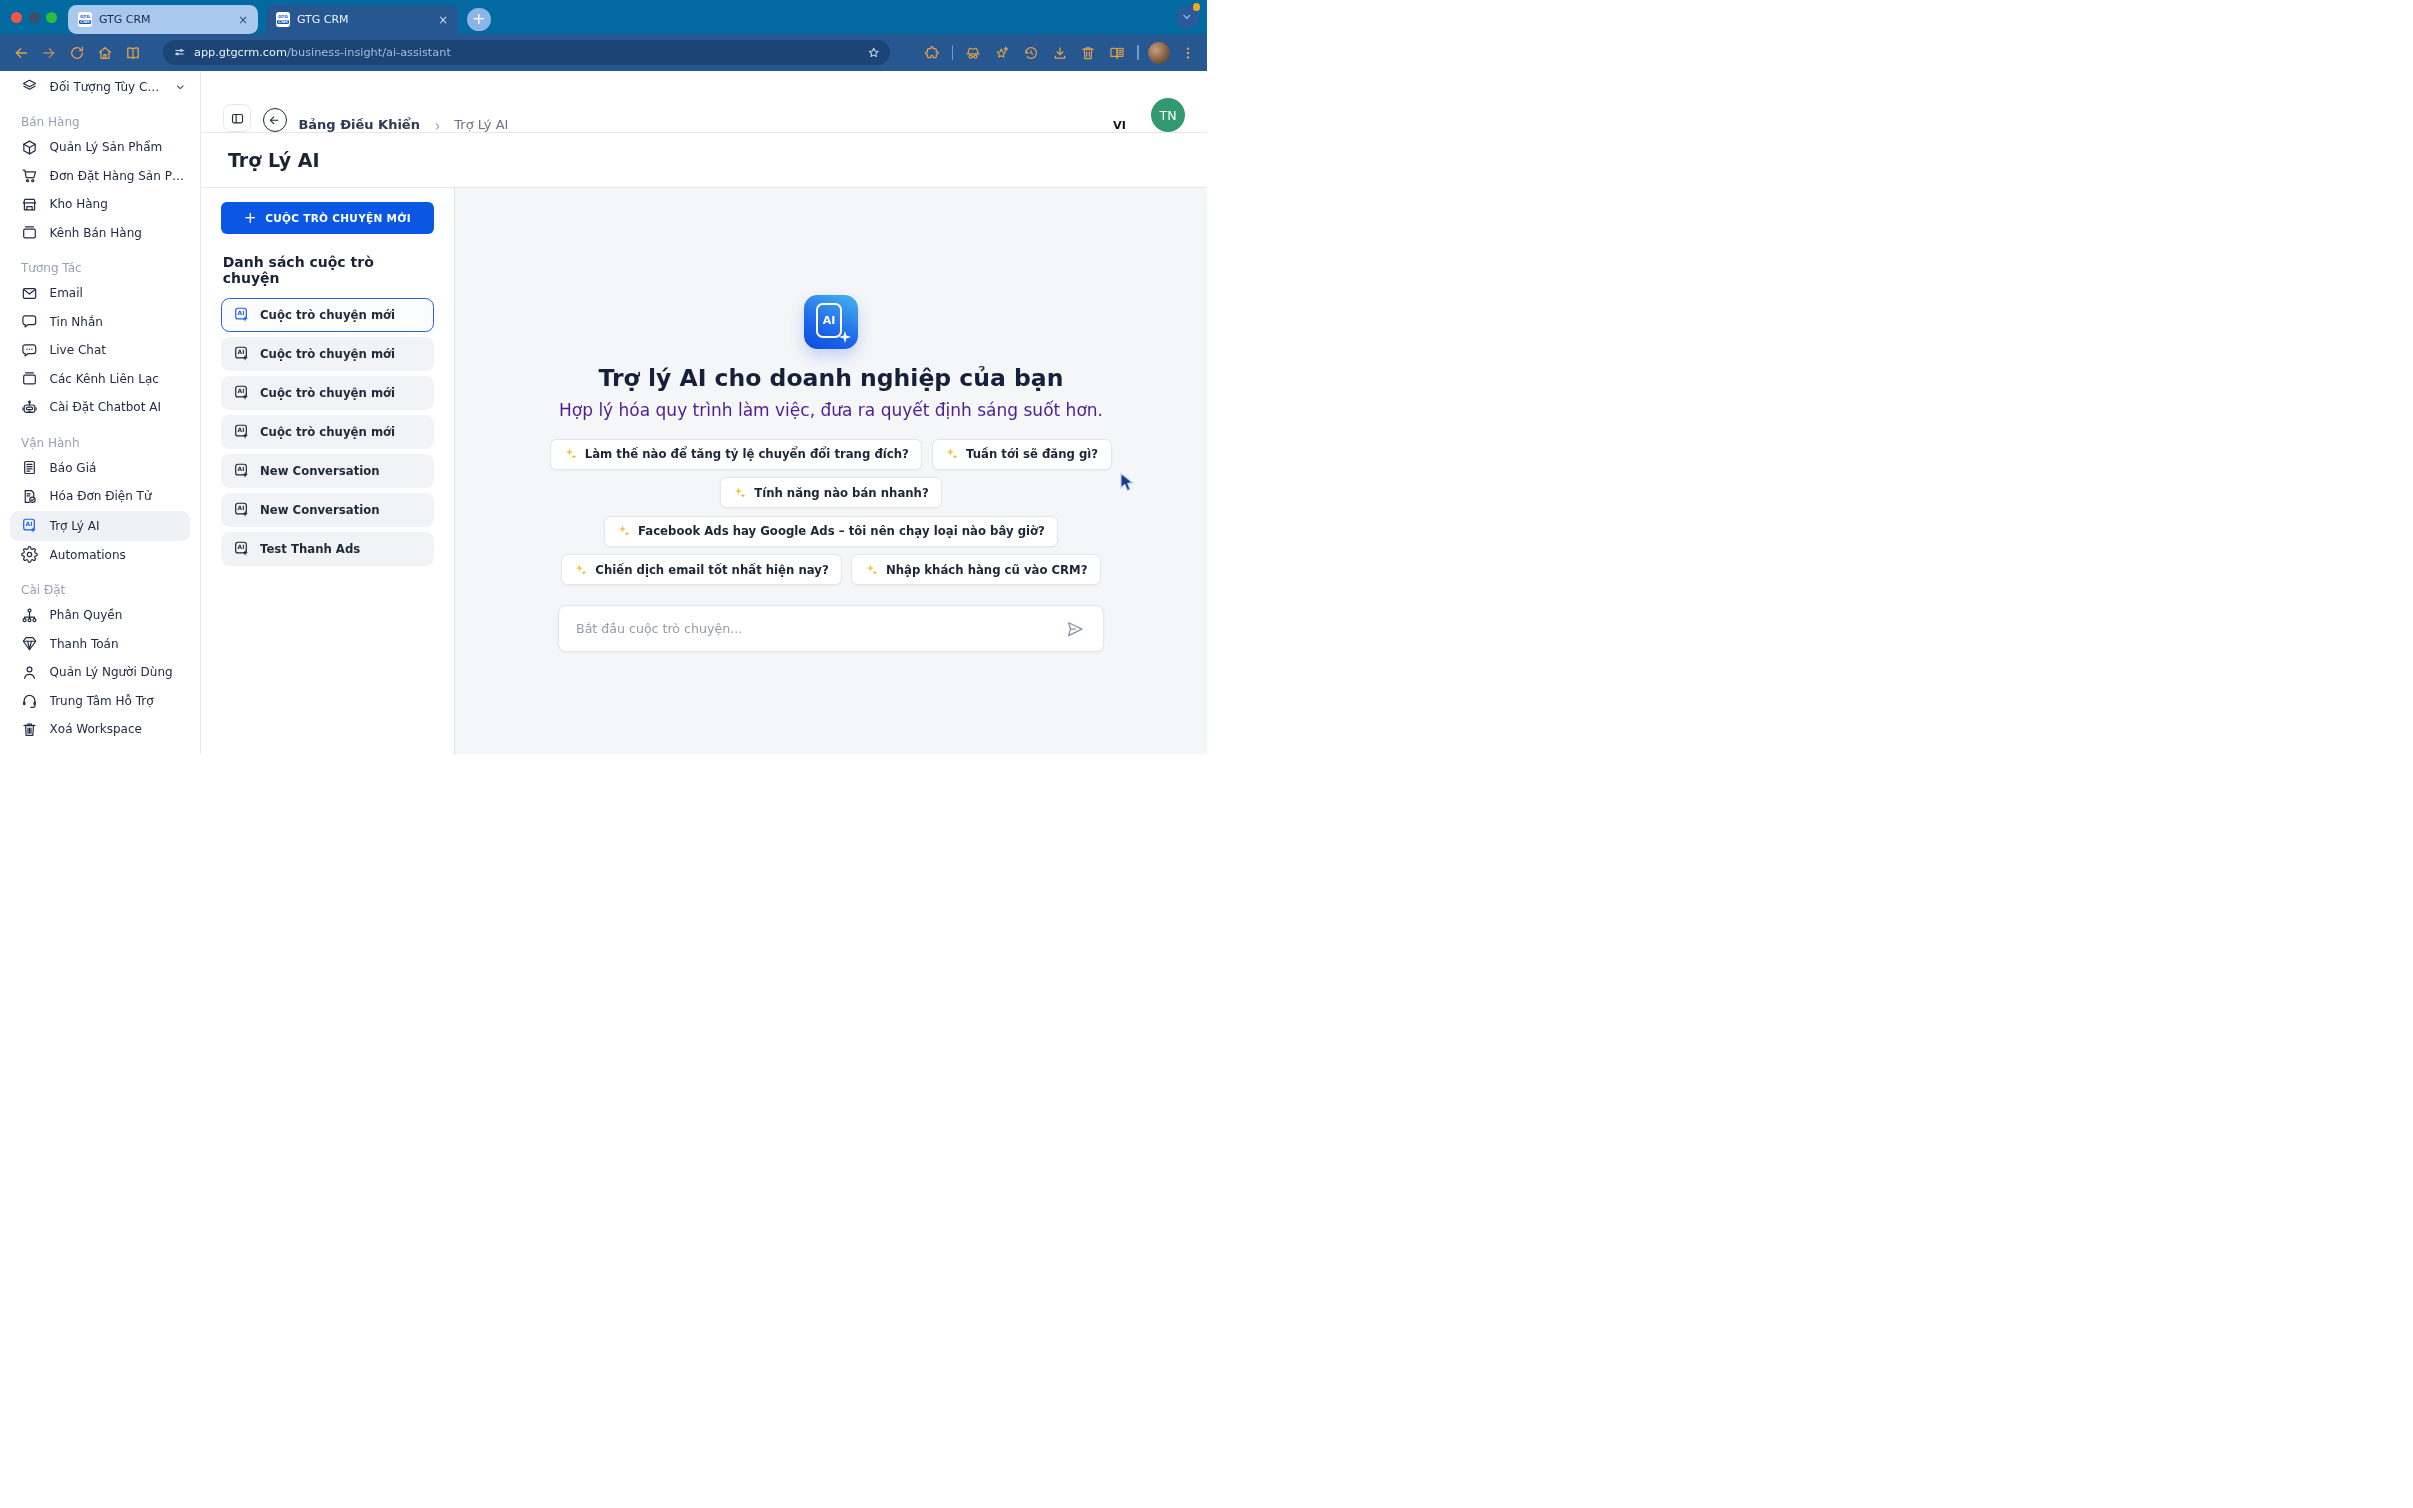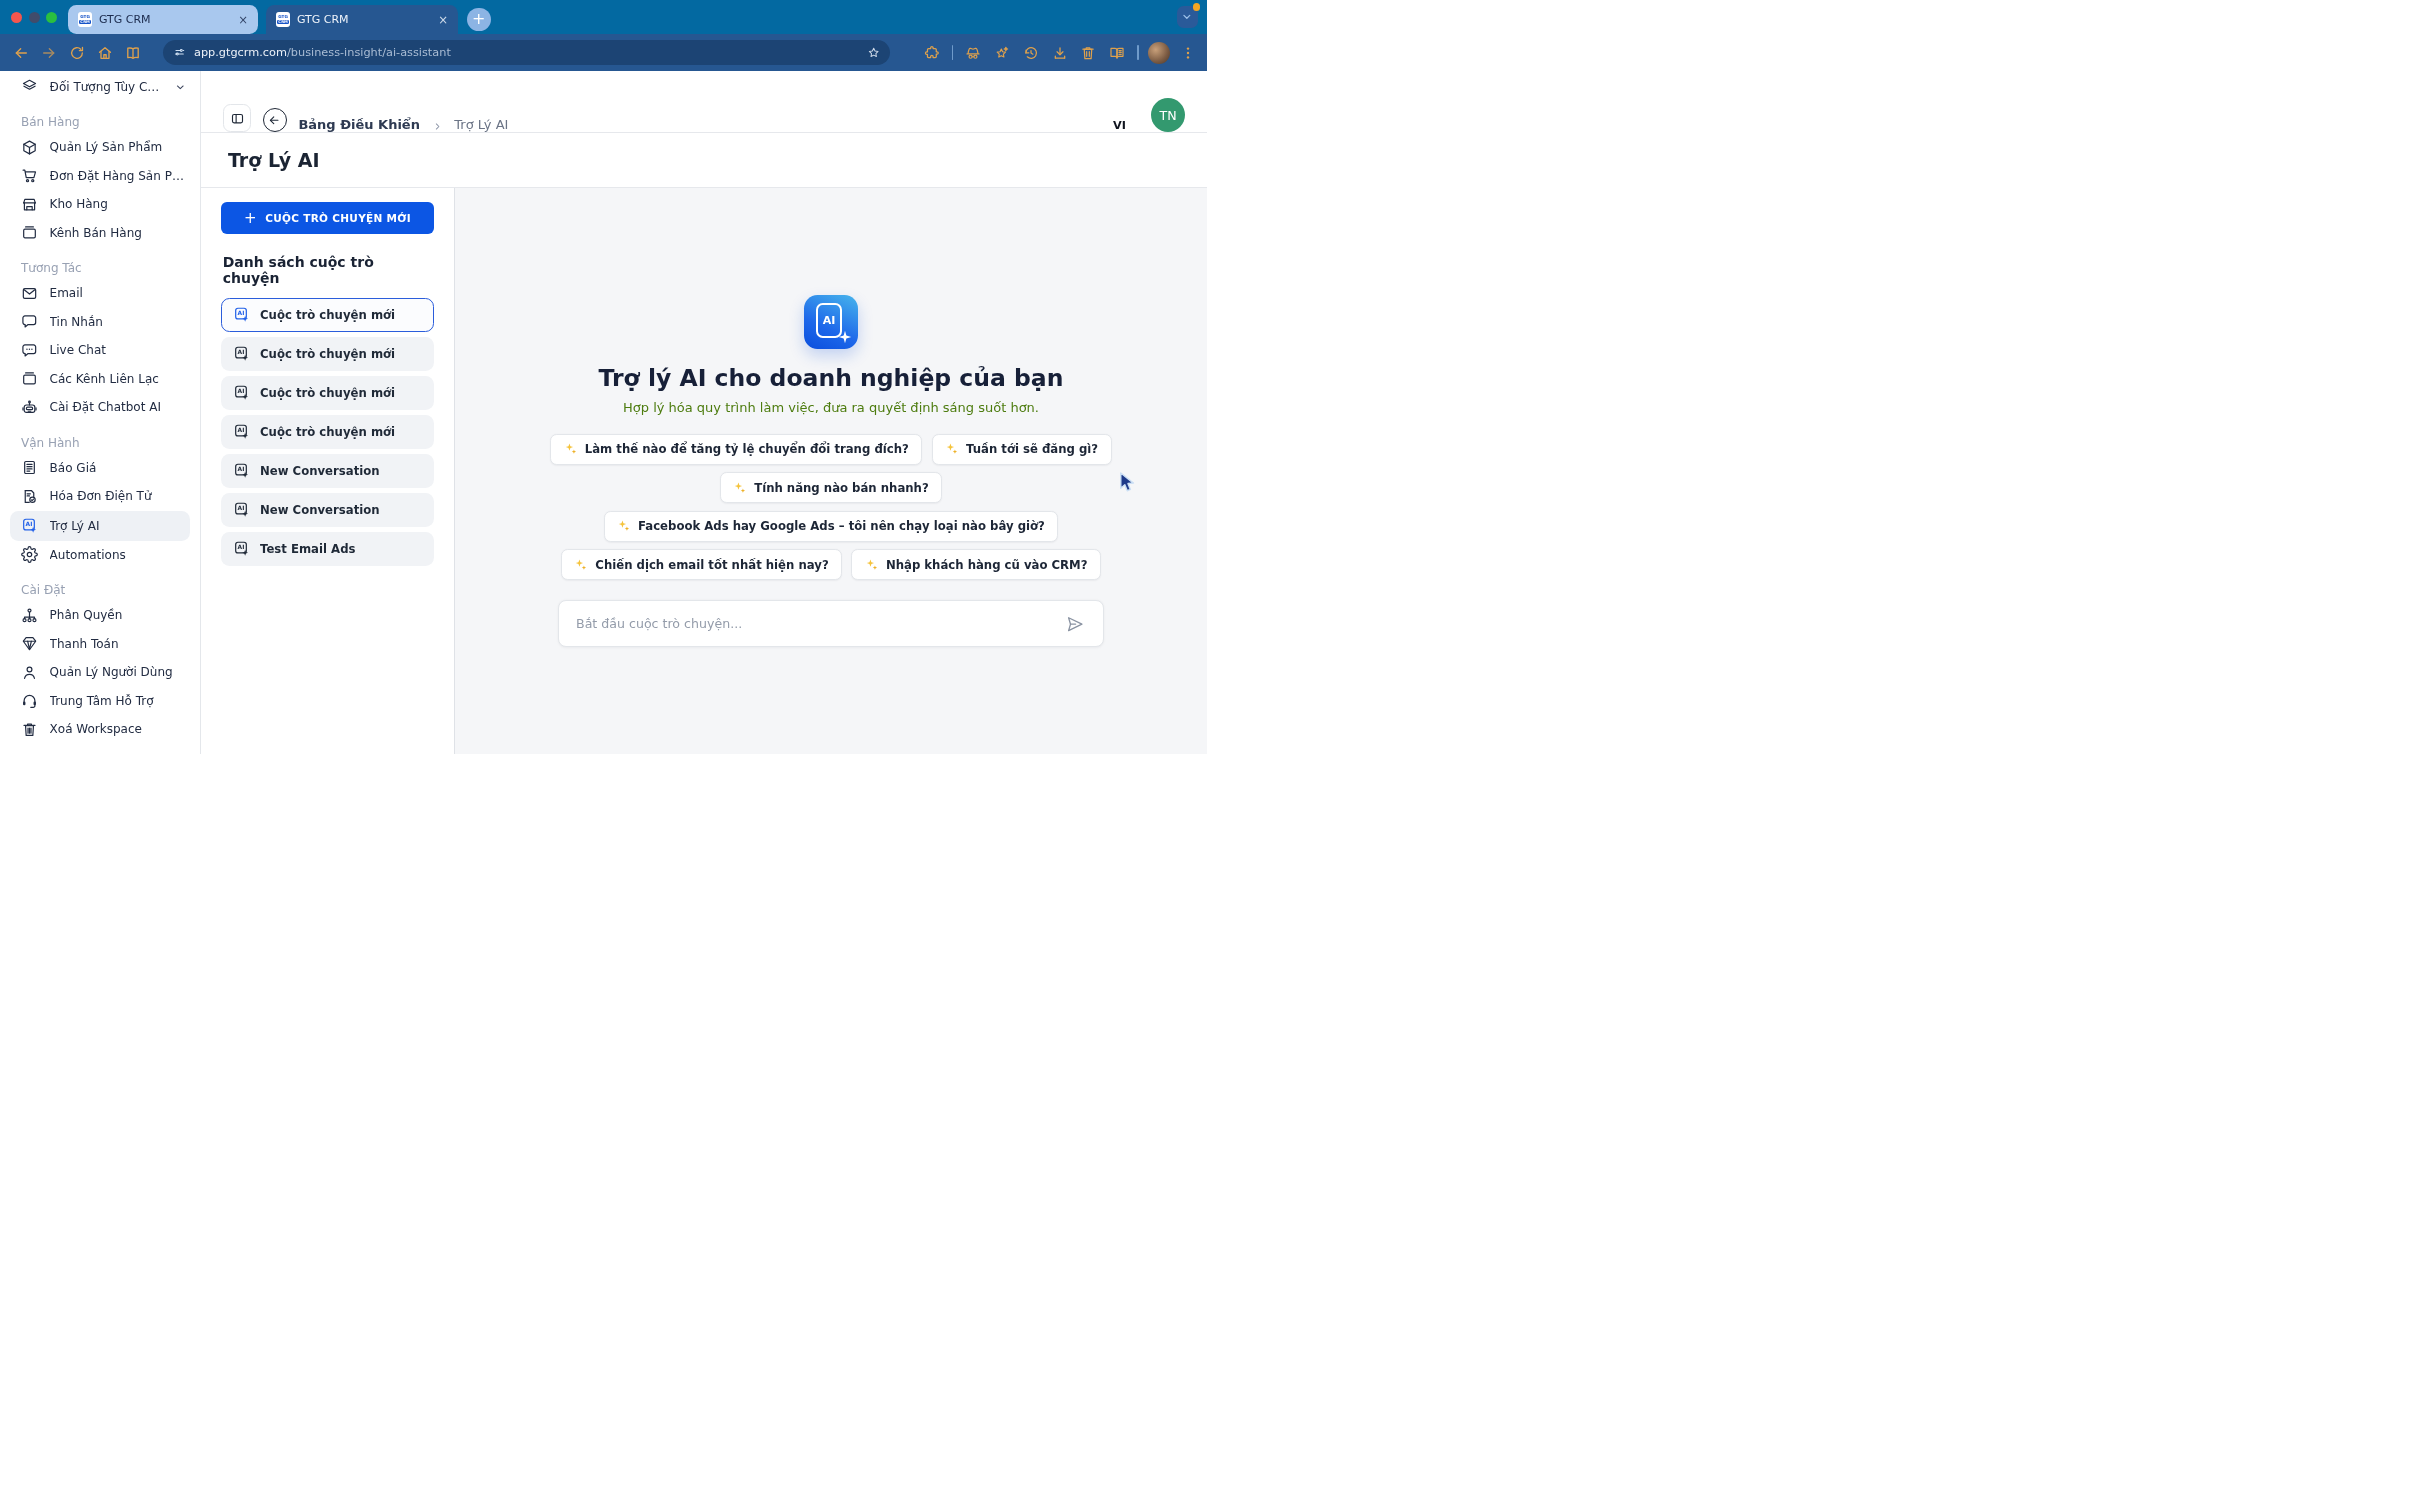--- a/index.html
+++ b/index.html
@@ -95,21 +95,21 @@
   
   .welcome{flex:1;background:#f5f6f8;display:flex;flex-direction:column;align-items:center;
            padding-top:107px;box-sizing:border-box;overflow:hidden}
   .ai-logo{width:54px;height:54px;border-radius:13.4px;position:relative;flex:none;
            background:linear-gradient(205deg,#47b5ec 0%,#1e68ea 60%,#0a4edd 100%);
            box-shadow:0 6.7px 15px rgba(20,80,220,.22)}
   .ai-card{position:absolute;left:11.7px;top:8.4px;width:22.6px;height:31px;border:2.5px solid #fff;border-radius:6.7px;
            color:#fff;font-size:11px;font-weight:700;display:flex;align-items:center;justify-content:center}
   .ai-spark{position:absolute;right:5px;bottom:4.2px;width:16px;height:16px;color:#fff}
   .welcome-title{margin-top:15px;font-size:23.5px;font-weight:700;color:#172038}
-  .welcome-sub{margin-top:8.4px;font-size:13px;color:#4d7c0f}
+  .welcome-sub{margin-top:8.4px;font-size:17px;color:#4c1d95}
   .chips{margin-top:18.4px;display:flex;flex-direction:column;gap:7.5px;align-items:center}
   .chip-row{display:flex;gap:9.2px;justify-content:center}
   .chip{height:31px;background:#fff;border:0.8px solid #e3e6ea;border-radius:6.7px;display:flex;align-items:center;
         gap:6.7px;padding:0 12.6px;font-size:11.7px;font-weight:600;color:#1d2636;cursor:pointer;
         box-shadow:0 0.8px 1.7px rgba(16,24,40,.05);font-family:inherit}
   .chip svg{width:14.2px;height:14.2px}
   .inputwrap{margin-top:20px;width:546px;height:47px;background:#fff;border:0.8px solid #e3e6ea;border-radius:8px;
              display:flex;align-items:center;padding:0 15px;box-sizing:border-box;box-shadow:0 0.8px 2.5px rgba(16,24,40,.05)}
   .chat-input{flex:1;border:none;outline:none;font-size:12.6px;color:#333;background:transparent;font-family:inherit}
   .chat-input::placeholder{color:#949caa}
@@ -573,21 +573,21 @@
               <span class="nav-label">New Conversation</span>
             </div>
             <div class="conv">
               <span class="nav-icon">
                 <svg viewBox="0 0 24 24" fill="none" stroke="currentColor" stroke-width="1.7" stroke-linecap="round" stroke-linejoin="round" style="font-size:14px">
                   <rect x="3.8" y="3.2" width="15" height="15" rx="3.2"></rect>
                   <text x="11.3" y="13.4" text-anchor="middle" font-size="8.4" font-weight="bold" fill="currentColor" stroke="none">AI</text>
                   <path d="M17.1 13.9l1.12 2.98L21.2 18l-2.98 1.12L17.1 22.1l-1.12-2.98L13 18l2.98-1.12Z" fill="currentColor" stroke="none"></path>
                 </svg>
               </span>
-              <span class="nav-label">Test Email Ads</span>
+              <span class="nav-label">Test Thanh Ads</span>
             </div>
           </div>
       </div>
 
       <div class="welcome">
         <div class="ai-logo">
           <div class="ai-card">AI</div>
           <span class="ai-spark">
               <svg viewBox="0 0 24 24">
                 <path d="M12 2.5 14 9.9l7.4 2.1-7.4 2.1L12 21.5 10 14.1 2.6 12 10 9.9Z" fill="#fff"></path>

